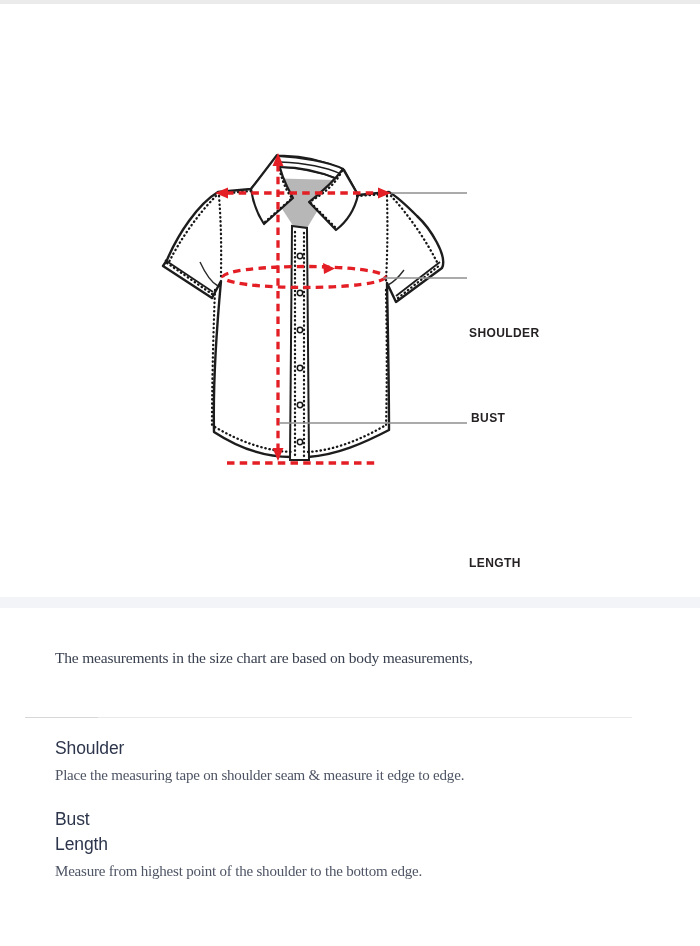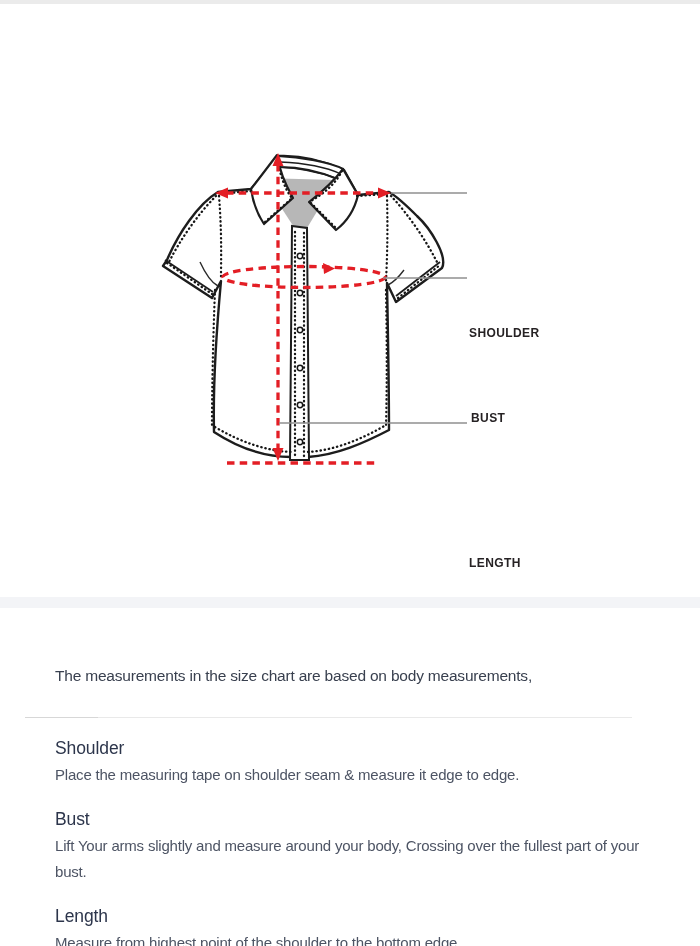--- a/index.html
+++ b/index.html
@@ -23,23 +23,24 @@
   }
   .lbl-shoulder { left:469px; top:186px; }
   .lbl-bust     { left:471px; top:271px; }
   .lbl-length   { left:469px; top:416px; }
 
   .section-divider {
     position:absolute; left:0; top:597px; width:700px; height:11px;
     background:#f3f4f7;
   }
   .note {
-    position:absolute; left:55px; top:664px; width:560px;
+    position:absolute; left:55px; top:646px; width:560px;
     font-size:15.5px; line-height:24px; letter-spacing:-0.2px;
     color:#39404f;
+    font-family:Liberation Serif, serif;
   }
   .note-line { display:block; white-space:pre-wrap; }
 
   .thin-rule {
     position:absolute; left:25px; top:717px; width:607px; height:1px;
     background:#e9e9e9;
   }
   .thin-rule .rule-dark {
     position:absolute; left:0; top:0; width:73px; height:1px;
     background:#d7d7d7;
@@ -50,20 +51,21 @@
   }
   .sections h3 {
     margin:0 0 3px 0; font-weight:normal;
     font-size:17.5px; line-height:22px; color:#2c354b;
     letter-spacing:-0.1px;
   }
   .sections p {
     margin:0 0 20px 0;
     font-size:15px; line-height:26px; letter-spacing:-0.2px;
     color:#4d5464;
+    font-family:Liberation Serif, serif;
   }
 </style>
 </head>
 <body>
 
 <div class="top-bar"></div>
 
 <div class="diagram">
   <svg viewBox="0 0 700 345">
 
@@ -176,19 +178,18 @@
   <span class="rule-dark"></span>
 </div>
 
 <div class="sections">
   <section>
     <h3>Shoulder</h3>
     <p>Place the measuring tape on shoulder seam &amp; measure it edge to edge.</p>
   </section>
   <section>
     <h3>Bust</h3>
-    <p>Lift Your arms slightly and measure around your body, Crossing over the fullest part of your bust.</p>
   </section>
   <section>
     <h3>Length</h3>
     <p>Measure from highest point of the shoulder to the bottom edge.</p>
   </section>
 </div>
 
 </body></html>

